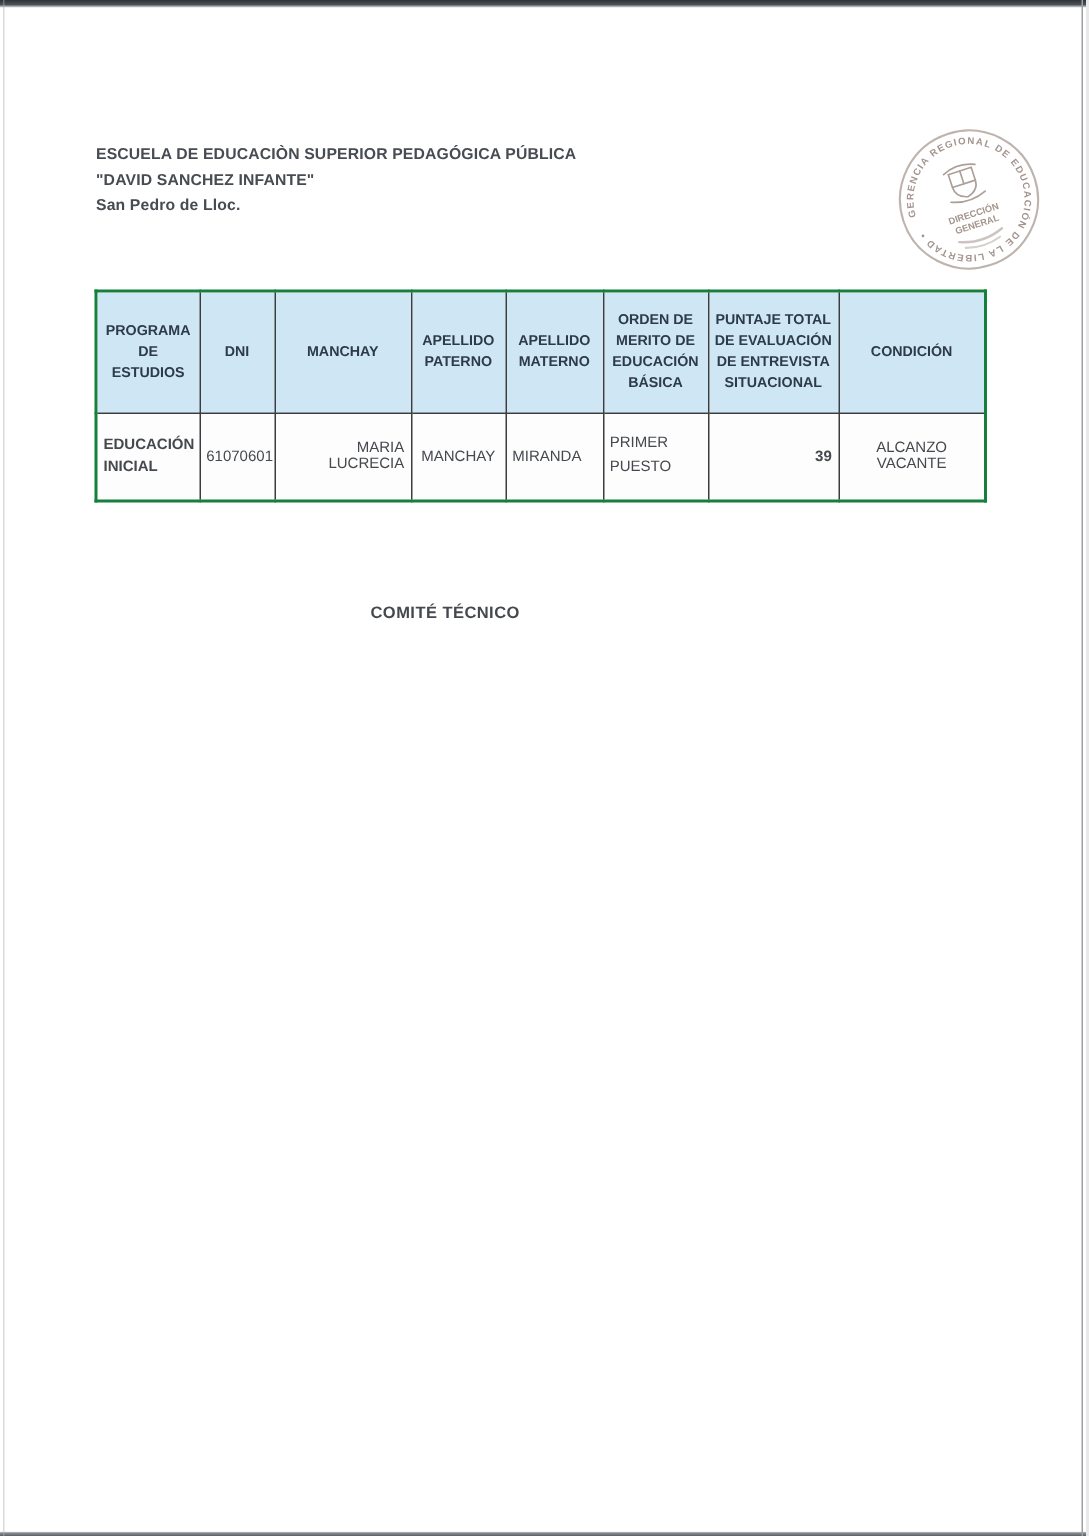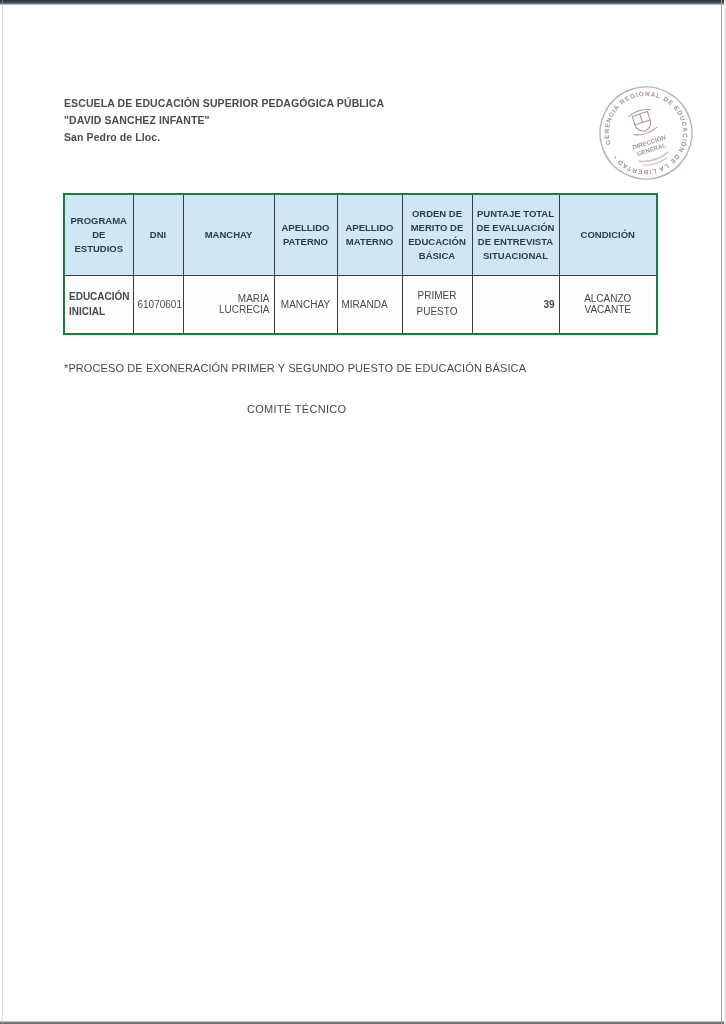--- a/index.html
+++ b/index.html
@@ -75,32 +75,32 @@
     font-size: 10px;
     color: #45494e;
     padding: 2px 4px;
     background: #fdfdfd;
   }
   td.c-prog { font-size: 8px; font-weight: bold; text-align: left; line-height: 1.5; }
   td.c-dni  { text-align: right; }
   td.c-nom  { text-align: right; }
   td.c-pat  { text-align: center; }
   td.c-mat  { text-align: left; }
-  td.c-mer  { text-align: center; line-height: 1.6; }
+  td.c-mer  { line-height: 1.6; }
   td.c-pts  { text-align: right; font-weight: bold; }
   td.c-con  { text-align: center; font-size: 9.5px; }
   
   .footnote {
     position: absolute; left: 64px; top: 362px;
     font-size: 11px; color: #45494e; letter-spacing: 0.1px;
     white-space: nowrap;
   }
   .committee {
     position: absolute; left: 247px; top: 403px;
-    font-size: 11px; font-weight: normal; color: #45494e;
+    font-size: 11px; font-weight: bold; color: #45494e;
     letter-spacing: 0.3px; white-space: nowrap;
   }
 </style>
 </head>
 <body>
 
 <div class="sheet">
 
   <div class="edge-top"></div>
   <div class="edge-bottom"></div>
@@ -168,16 +168,15 @@
         <td class="c-nom">MARIA LUCRECIA</td>
         <td class="c-pat">MANCHAY</td>
         <td class="c-mat">MIRANDA</td>
         <td class="c-mer">PRIMER PUESTO</td>
         <td class="c-pts">39</td>
         <td class="c-con">ALCANZO VACANTE</td>
       </tr>
     </tbody>
   </table>
 
-  <div class="footnote">*PROCESO DE EXONERACIÓN PRIMER Y SEGUNDO PUESTO DE EDUCACIÓN BÁSICA</div>
   <div class="committee">COMITÉ TÉCNICO</div>
 
 </div>
 
 </body></html>

